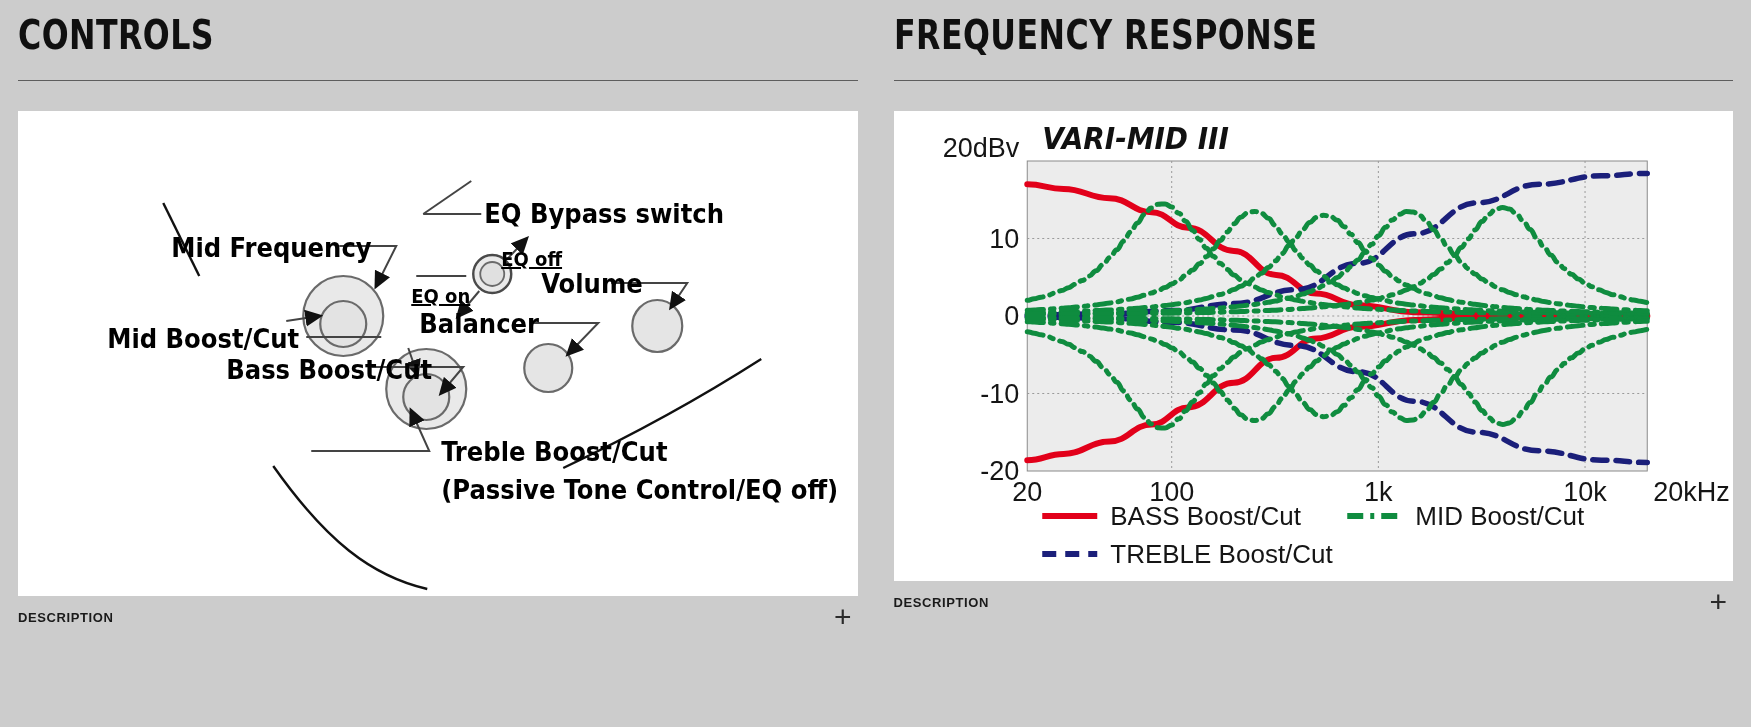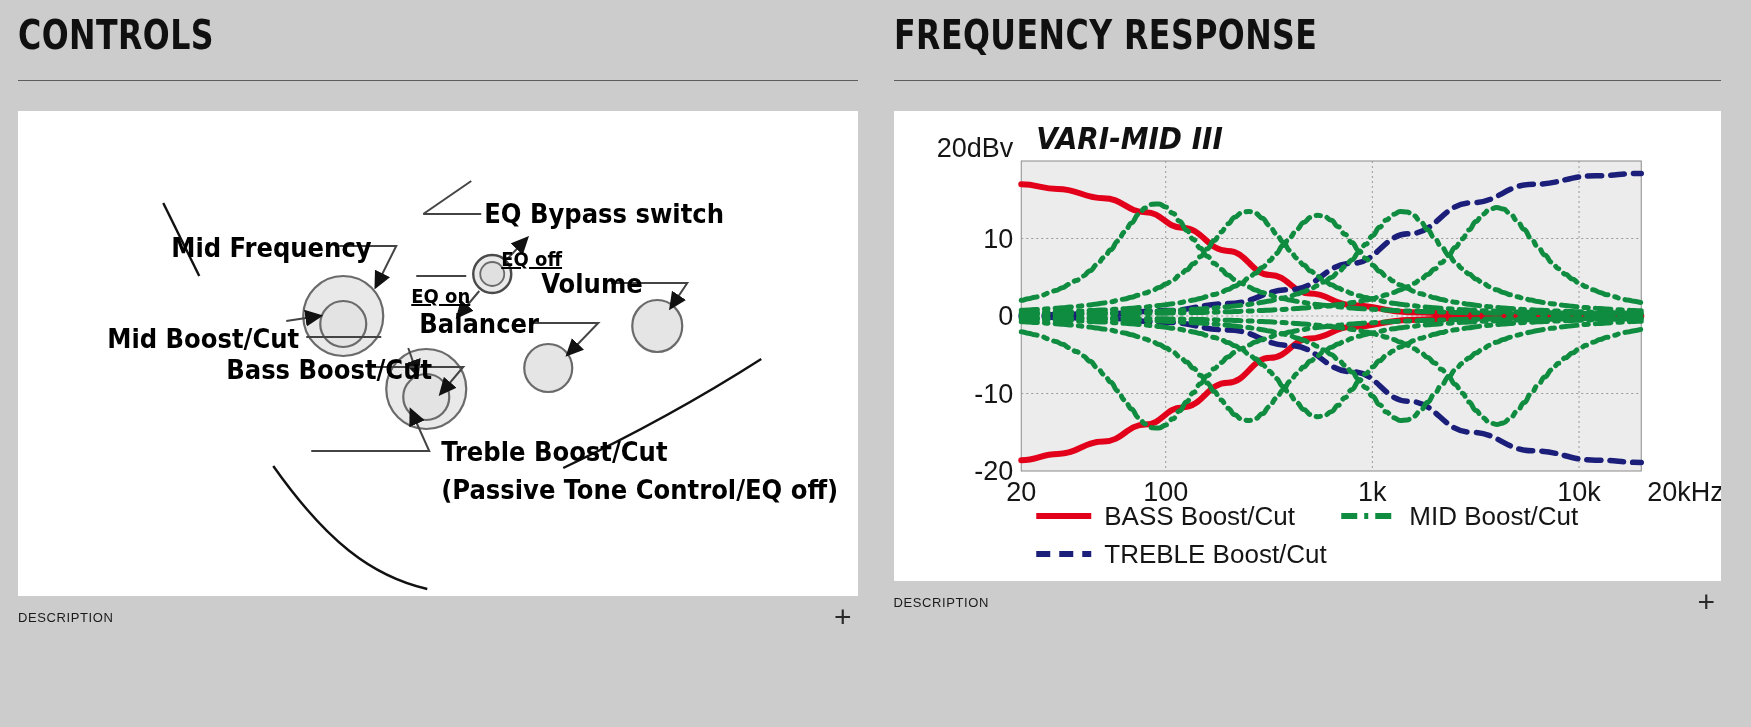--- a/index.html
+++ b/index.html
@@ -5,21 +5,21 @@
   html,body{margin:0;padding:0;}
   body{
     width:1751px;height:727px;
     background:#cccccc;
     font-family:"Liberation Sans", sans-serif;
     overflow:hidden;
   }
   .page{display:flex;width:1751px;height:528px;box-sizing:border-box;}
   .col{width:50%;box-sizing:border-box;padding:0 18px;}
   .col.left{padding-left:18px;padding-right:18px;}
-  .col.right{padding-left:18px;padding-right:30px;}
+  .col.right{padding-left:18px;padding-right:18px;}
 
   .section-title{
     font-family:"Liberation Sans Narrow","DejaVu Sans Condensed","Liberation Sans",sans-serif;
     font-weight:700;
     font-size:40px;
     letter-spacing:.5px;
     color:#101010;
     margin:10px 0 0 0;
     line-height:1.25;
     transform:scaleX(.88);
@@ -36,21 +36,21 @@
     overflow:hidden;
   }
   .card.left-card{height:485px;}
   .card.right-card{height:470px;}
 
   .footer{
     display:flex;align-items:center;justify-content:space-between;
     margin-top:10px;
   }
   .footer .label{
-    font-size:13px;font-weight:400;letter-spacing:.6px;color:#1a1a1a;text-align:center;
+    font-size:13px;font-weight:700;letter-spacing:.6px;color:#1a1a1a;text-align:center;
   }
   .footer .plus{
     font-size:30px;line-height:22px;color:#2a2a2a;font-weight:400;
     padding-right:6px;cursor:pointer;
   }
 
   
   .diagram{position:absolute;inset:0;}
   .diagram svg{display:block;width:100%;height:100%;}
   .dtext{

